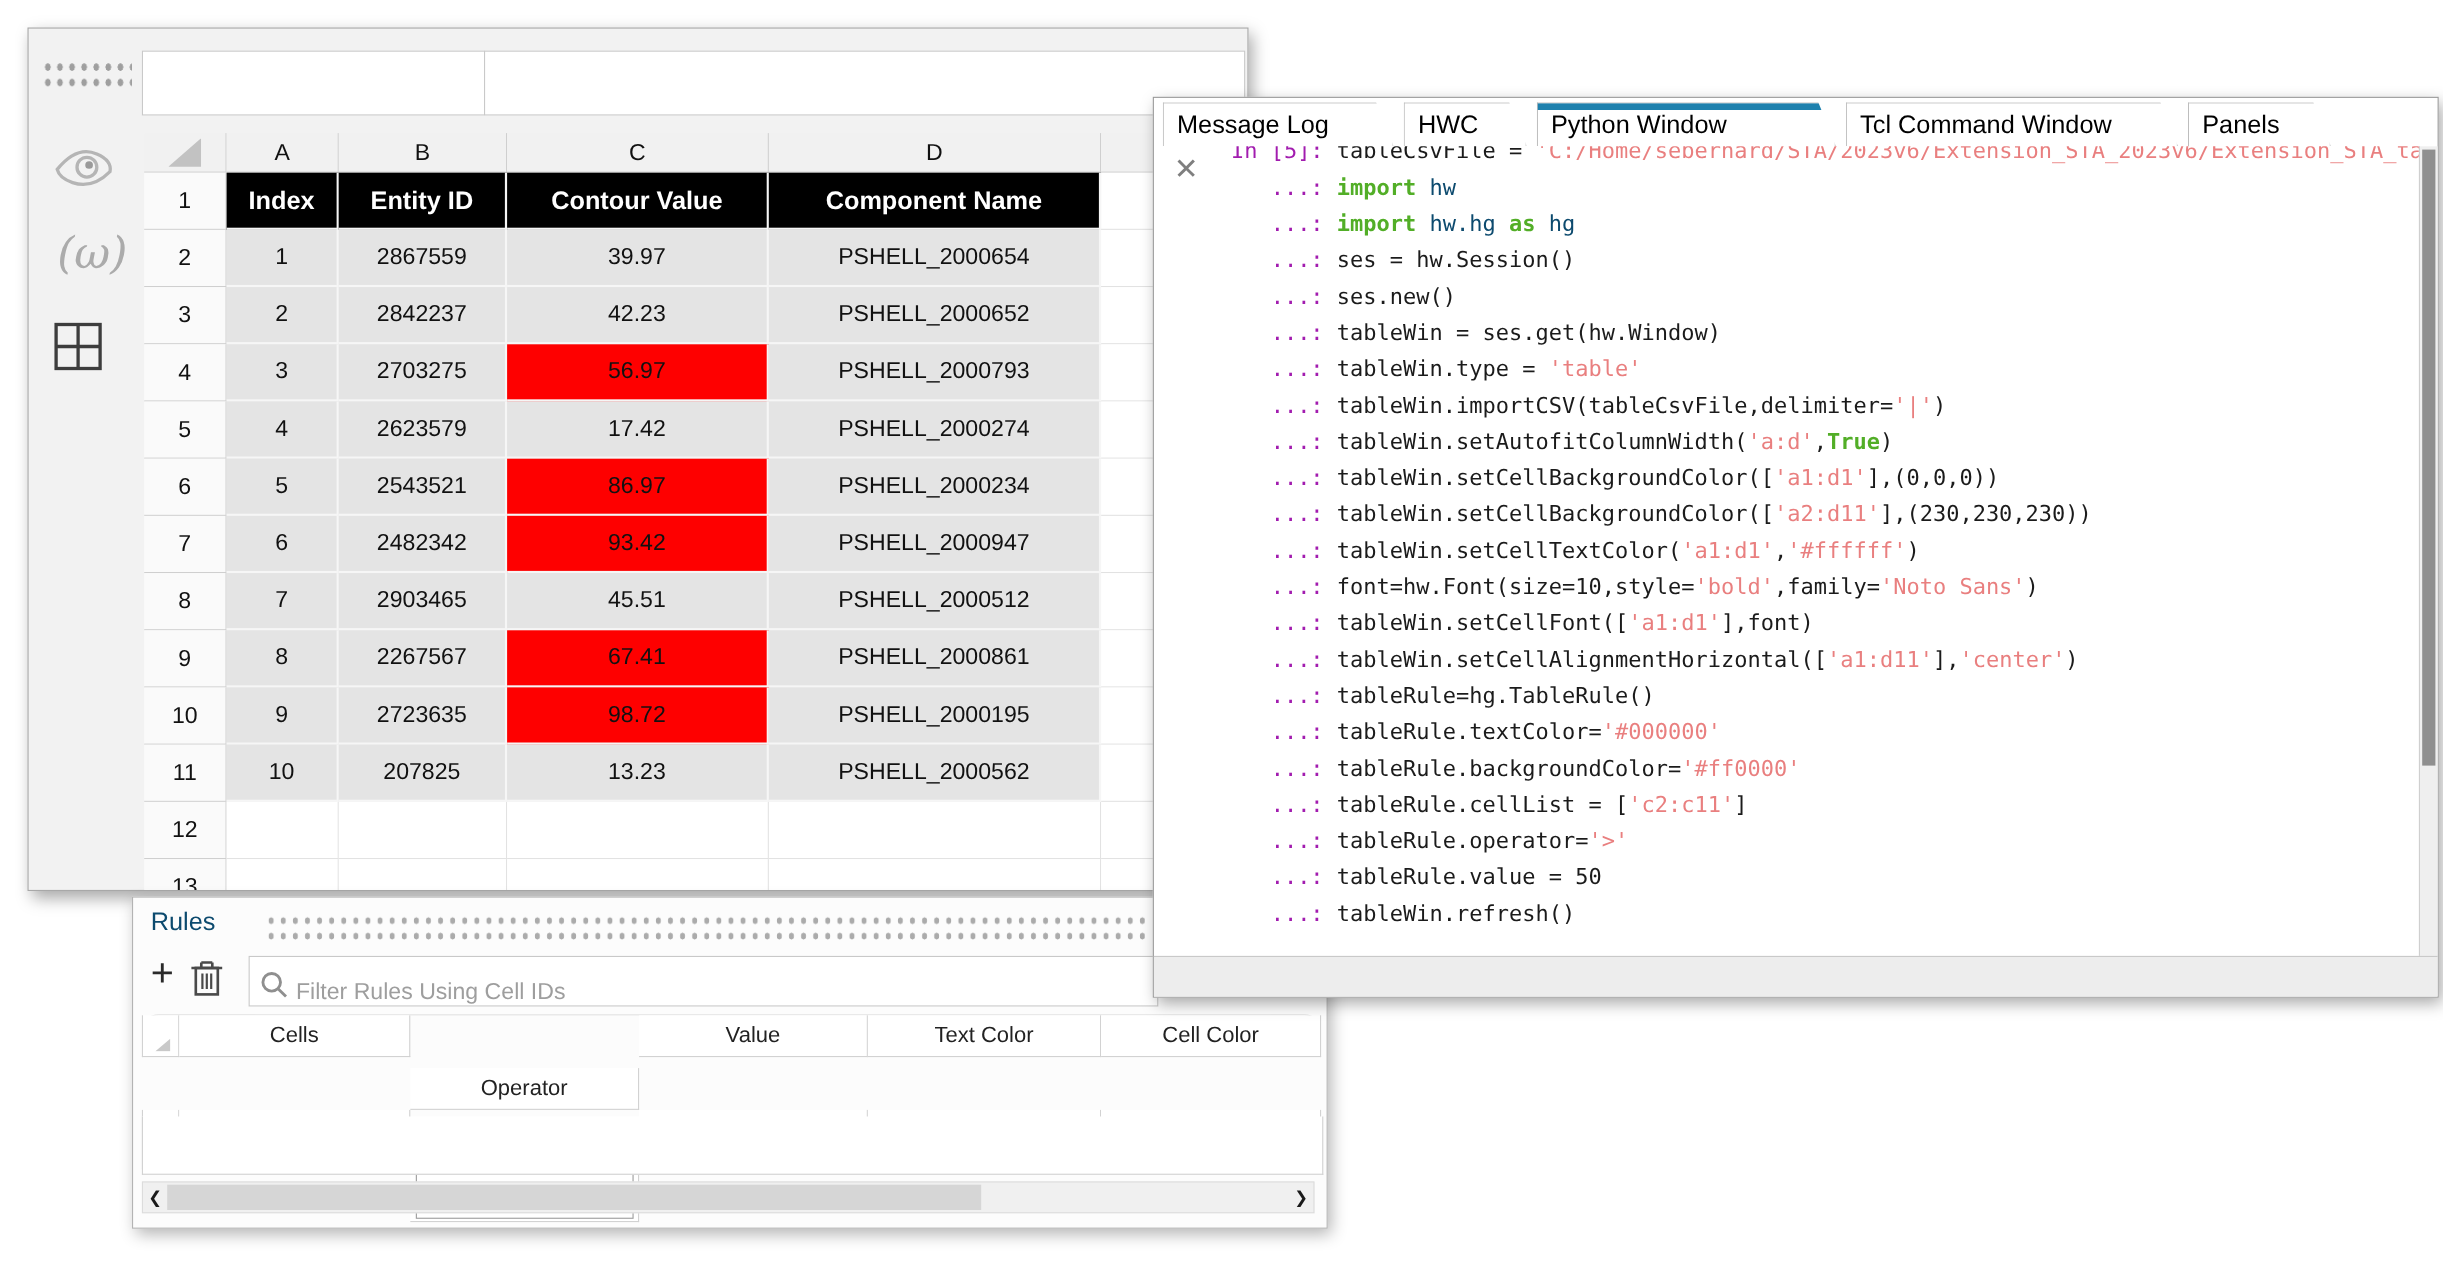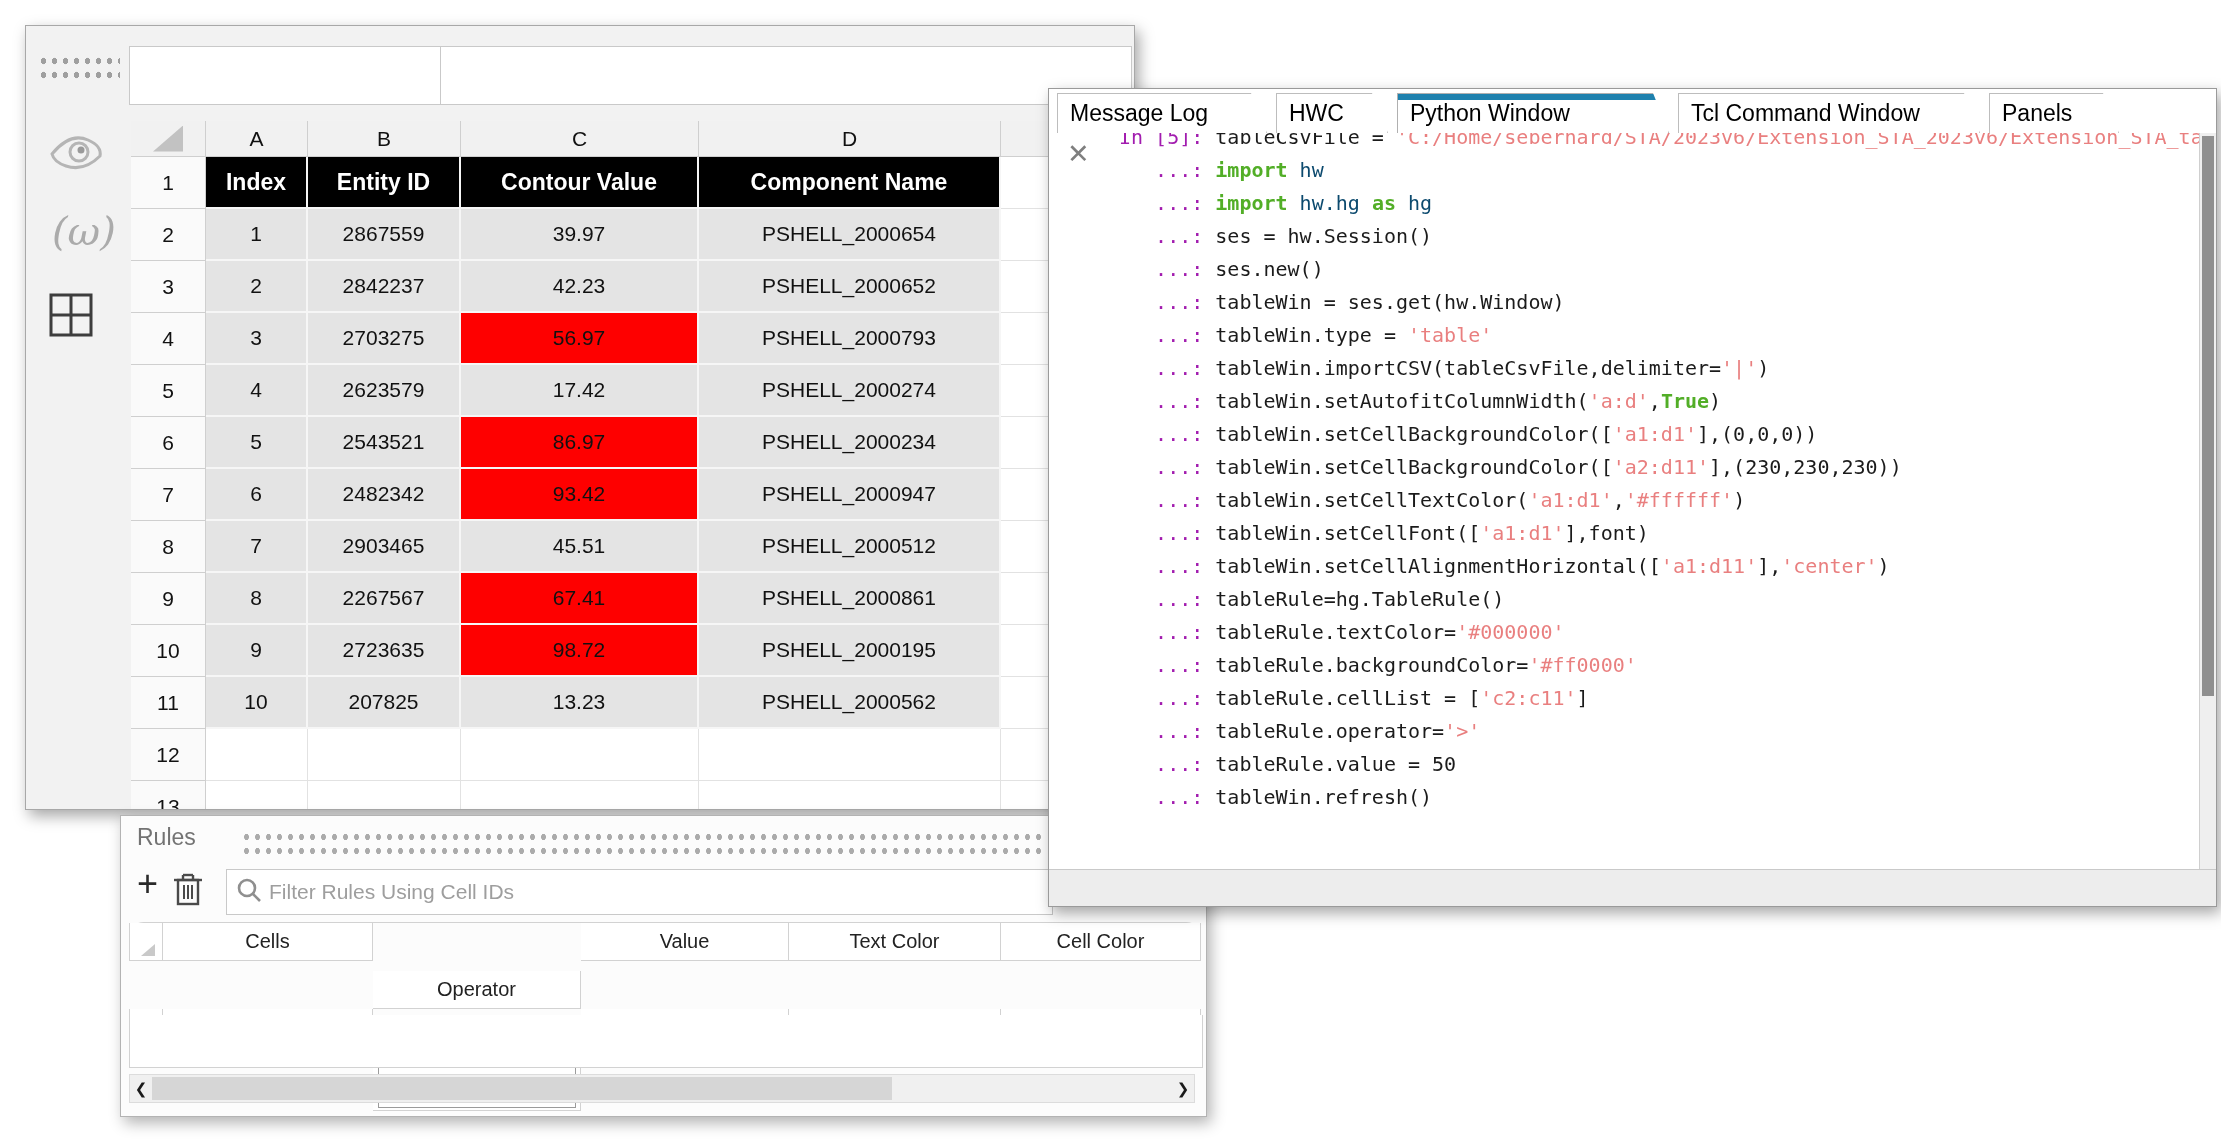--- a/index.html
+++ b/index.html
@@ -33,28 +33,28 @@
       border-right:2px solid #f6f6f6;border-bottom:2px solid #f6f6f6;}
   .gc{background:#e4e4e4;border-right:2px solid #f6f6f6;border-bottom:2px solid #f6f6f6;}
   .rc{background:#fe0000;border-right:2px solid #f6f6f6;border-bottom:2px solid #f6f6f6;}
   .wc{background:#fff;border-right:1px solid #e2e2e2;border-bottom:1px solid #e2e2e2;}
   #corner-tri{width:30px;height:26px;background:#c2c2c2;
               clip-path:polygon(100% 0,100% 100%,0 100%);}
 
   
   #rules-panel{left:120px;top:815px;width:1085px;height:300px;background:#fcfcfc;
                border:1px solid #b3b3b3;z-index:3;box-shadow:4px 6px 14px rgba(0,0,0,.3);}
-  #rules-title{position:absolute;left:16px;top:8px;font-size:23px;color:#737373;}
+  #rules-title{position:absolute;left:16px;top:8px;font-size:23px;color:#0c4a6e;}
   #rules-handle{position:absolute;left:120px;top:14px;width:800px;height:28px;
                 background-image:radial-gradient(#ababab 2.2px, transparent 2.6px);
                 background-size:11px 14px;}
   #plus-icon{position:absolute;left:16px;top:50px;font-size:36px;color:#2a2a2a;line-height:36px;}
   #trash-icon{position:absolute;left:52px;top:55px;}
   #rules-search{position:absolute;left:105px;top:53px;width:825px;height:44px;background:#fff;
-                border:1px solid #c9c9c9;display:flex;align-items:center;}
+                border:1px solid #c9c9c9;display:flex;align-items:flex-end;}
   #rules-search .ph{color:#9e9e9e;font-size:21px;margin-left:6px;white-space:nowrap;}
   #mag-icon{margin-left:8px;flex:0 0 auto;}
   #rules-grid{position:absolute;left:8px;top:106px;width:1072px;}
   .rg-row{display:flex;border-radius:15px;}
   .rg-cell{box-sizing:border-box;border-right:1px solid #d2d2d2;border-bottom:1px solid #d2d2d2;
            display:flex;align-items:center;justify-content:center;font-size:20px;color:#222;
            background:#fff;height:38px;}
   .rg-cell.first{border-left:1px solid #d2d2d2;}
   .rg-hdr{border-top:1px solid #d2d2d2;}
   .rg-data .rg-cell{height:54px;}
@@ -326,20 +326,21 @@
           <div class="cl"><span class="tok-p">   ...: </span><span class="tok-k">import</span><span class="tok-m"> hw.hg </span><span class="tok-k">as</span><span class="tok-m"> hg</span></div>
           <div class="cl"><span class="tok-p">   ...: </span><span class="tok-t">ses = hw.Session()</span></div>
           <div class="cl"><span class="tok-p">   ...: </span><span class="tok-t">ses.new()</span></div>
           <div class="cl"><span class="tok-p">   ...: </span><span class="tok-t">tableWin = ses.get(hw.Window)</span></div>
           <div class="cl"><span class="tok-p">   ...: </span><span class="tok-t">tableWin.type = </span><span class="tok-s">'table'</span></div>
           <div class="cl"><span class="tok-p">   ...: </span><span class="tok-t">tableWin.importCSV(tableCsvFile,delimiter=</span><span class="tok-s">'|'</span><span class="tok-t">)</span></div>
           <div class="cl"><span class="tok-p">   ...: </span><span class="tok-t">tableWin.setAutofitColumnWidth(</span><span class="tok-s">'a:d'</span><span class="tok-t">,</span><span class="tok-k">True</span><span class="tok-t">)</span></div>
           <div class="cl"><span class="tok-p">   ...: </span><span class="tok-t">tableWin.setCellBackgroundColor([</span><span class="tok-s">'a1:d1'</span><span class="tok-t">],(0,0,0))</span></div>
           <div class="cl"><span class="tok-p">   ...: </span><span class="tok-t">tableWin.setCellBackgroundColor([</span><span class="tok-s">'a2:d11'</span><span class="tok-t">],(230,230,230))</span></div>
           <div class="cl"><span class="tok-p">   ...: </span><span class="tok-t">tableWin.setCellTextColor(</span><span class="tok-s">'a1:d1'</span><span class="tok-t">,</span><span class="tok-s">'#ffffff'</span><span class="tok-t">)</span></div>
+          <div class="cl"><span class="tok-p">   ...: </span><span class="tok-t">font=hw.Font(size=10,style=</span><span class="tok-s">'bold'</span><span class="tok-t">,family=</span><span class="tok-s">'Noto Sans'</span><span class="tok-t">)</span></div>
           <div class="cl"><span class="tok-p">   ...: </span><span class="tok-t">tableWin.setCellFont([</span><span class="tok-s">'a1:d1'</span><span class="tok-t">],font)</span></div>
           <div class="cl"><span class="tok-p">   ...: </span><span class="tok-t">tableWin.setCellAlignmentHorizontal([</span><span class="tok-s">'a1:d11'</span><span class="tok-t">],</span><span class="tok-s">'center'</span><span class="tok-t">)</span></div>
           <div class="cl"><span class="tok-p">   ...: </span><span class="tok-t">tableRule=hg.TableRule()</span></div>
           <div class="cl"><span class="tok-p">   ...: </span><span class="tok-t">tableRule.textColor=</span><span class="tok-s">'#000000'</span></div>
           <div class="cl"><span class="tok-p">   ...: </span><span class="tok-t">tableRule.backgroundColor=</span><span class="tok-s">'#ff0000'</span></div>
           <div class="cl"><span class="tok-p">   ...: </span><span class="tok-t">tableRule.cellList = [</span><span class="tok-s">'c2:c11'</span><span class="tok-t">]</span></div>
           <div class="cl"><span class="tok-p">   ...: </span><span class="tok-t">tableRule.operator=</span><span class="tok-s">'&gt;'</span></div>
           <div class="cl"><span class="tok-p">   ...: </span><span class="tok-t">tableRule.value = 50</span></div>
           <div class="cl"><span class="tok-p">   ...: </span><span class="tok-t">tableWin.refresh()</span></div>
         </div>

